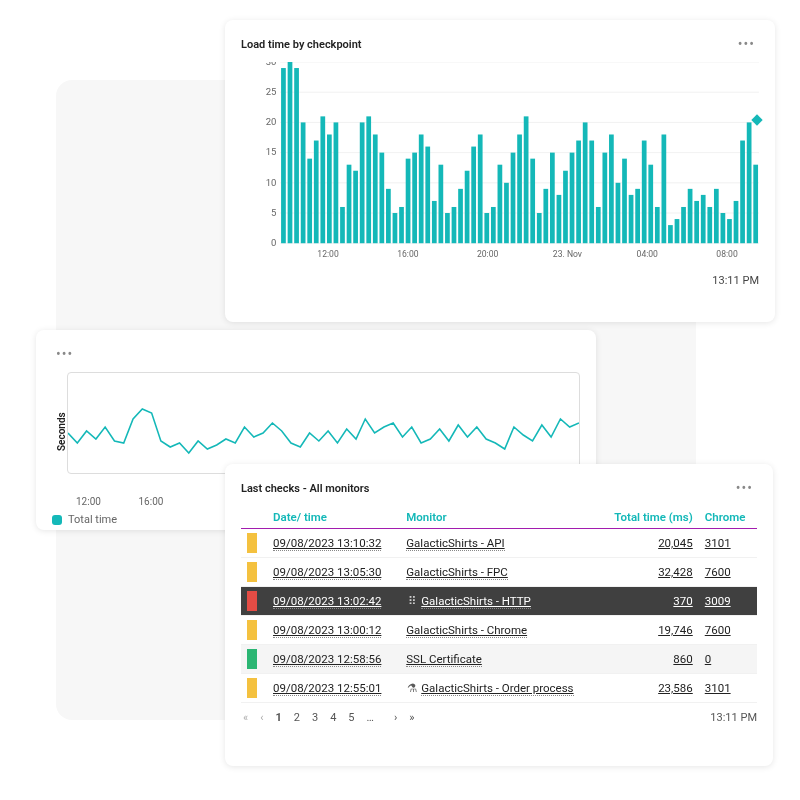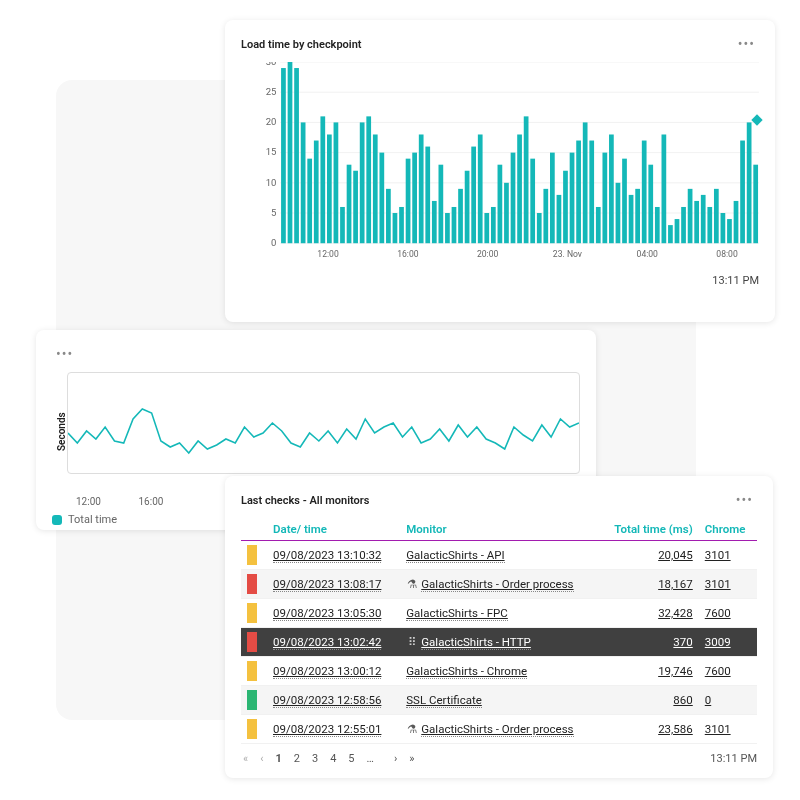--- a/index.html
+++ b/index.html
@@ -99,21 +99,21 @@
     font-size: 11px; color: #666;
     margin-top: 6px;
   }
   .swatch {
     width: 10px; height: 10px; border-radius: 3px;
     background: #14b8b8;
     display: inline-block;
   }
   
   #card-checks {
-    left: 225px; top: 476px;
+    left: 225px; top: 464px;
     width: 548px; height: 302px;
   }
   table.checks {
     border-collapse: collapse;
     width: 100%;
     font-size: 11.5px;
   }
   table.checks th {
     text-align: left;
     color: #14b8b8;
@@ -306,27 +306,20 @@
       </tr>
     </thead>
     <tbody id="checks-body">
         <tr>
           <td><span class="status-chip" style="background:#f4c13f"></span></td>
           <td><span class="dot-link">09/08/2023 13:10:32</span></td>
           <td><span class="dot-link">GalacticShirts - API</span></td>
           <td class="right">20,045</td>
           <td>3101</td>
         </tr>
-        <tr class="alt">
-          <td><span class="status-chip" style="background:#e44c45"></span></td>
-          <td><span class="dot-link">09/08/2023 13:08:17</span></td>
-          <td><span class="monicon">⚗</span><span class="dot-link">GalacticShirts - Order process</span></td>
-          <td class="right">18,167</td>
-          <td>3101</td>
-        </tr>
         <tr>
           <td><span class="status-chip" style="background:#f4c13f"></span></td>
           <td><span class="dot-link">09/08/2023 13:05:30</span></td>
           <td><span class="dot-link">GalacticShirts - FPC</span></td>
           <td class="right">32,428</td>
           <td>7600</td>
         </tr>
         <tr class="sel">
           <td><span class="status-chip" style="background:#e44c45"></span></td>
           <td><span class="dot-link">09/08/2023 13:02:42</span></td>

